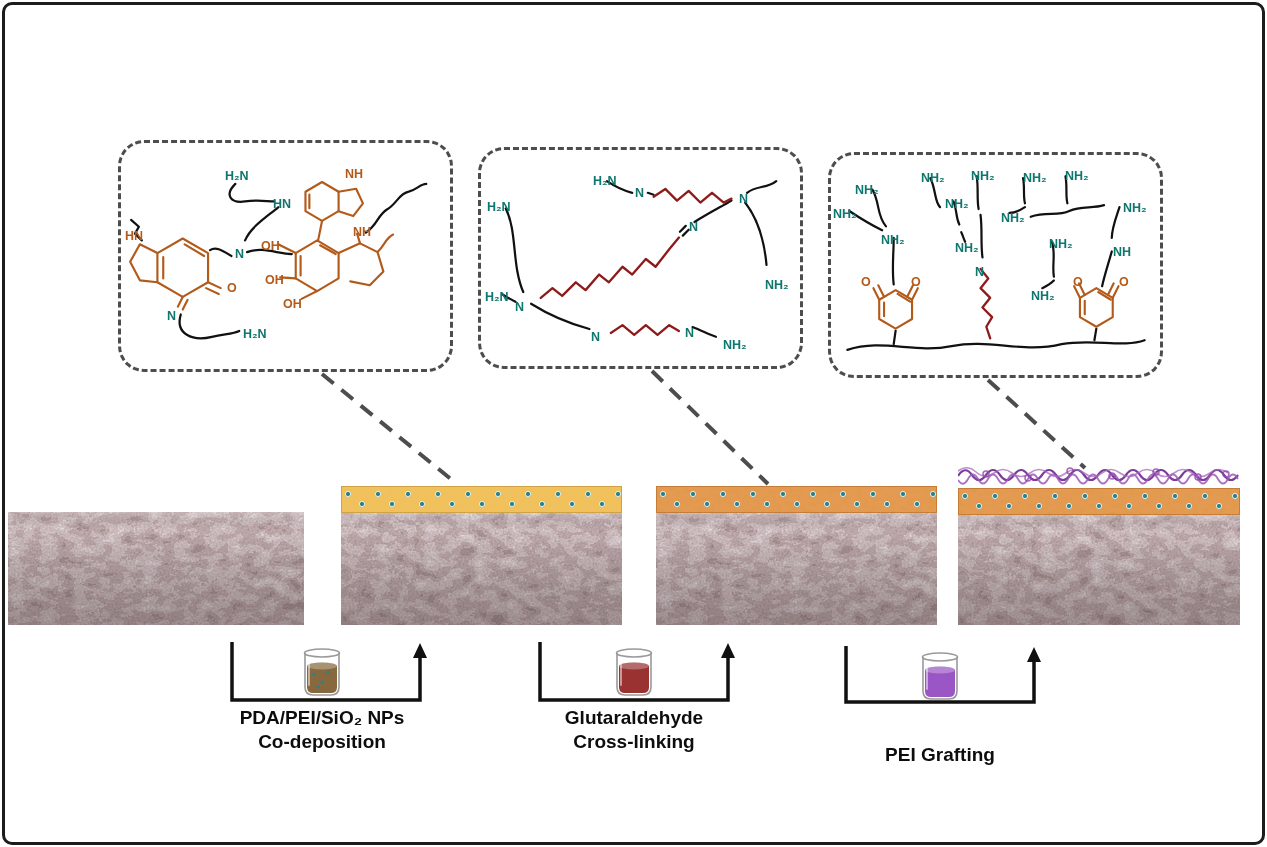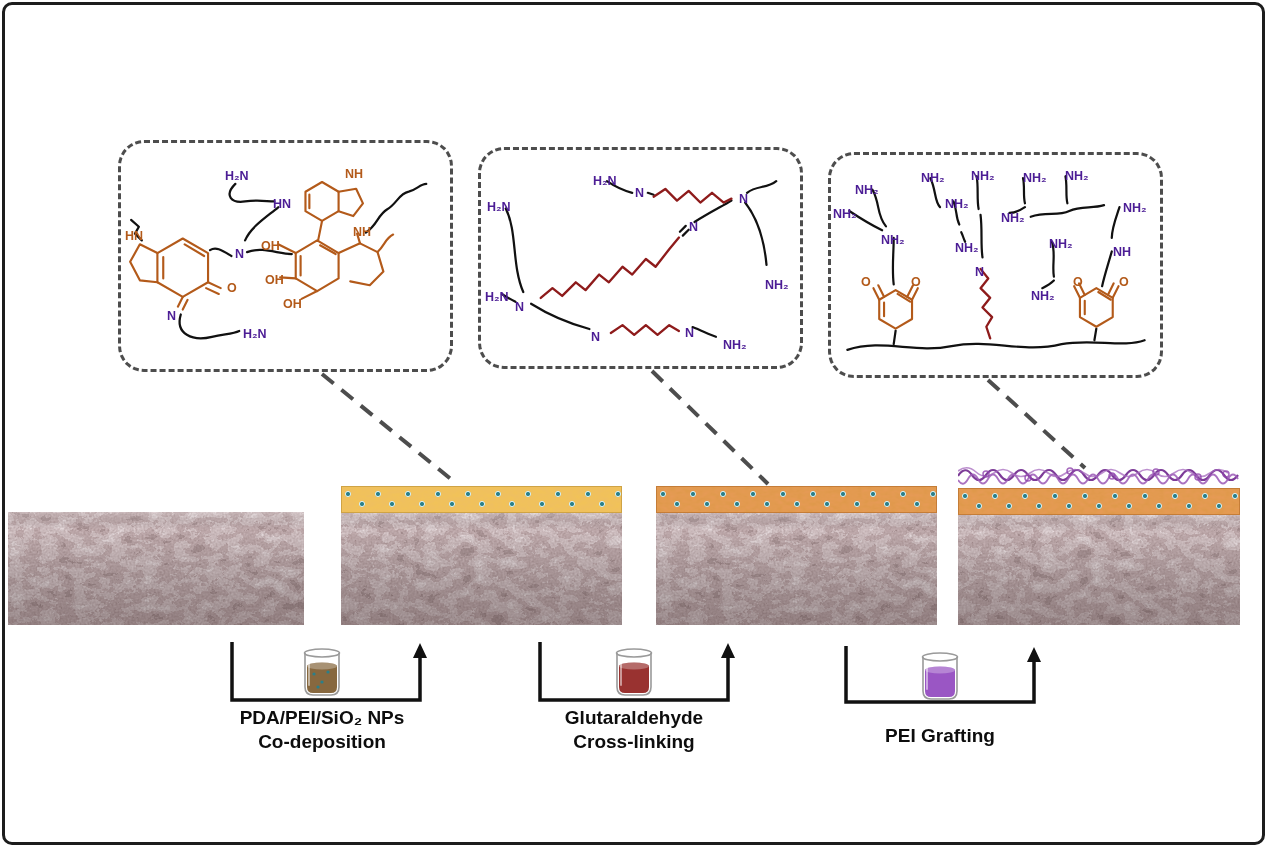--- a/index.html
+++ b/index.html
@@ -5,21 +5,21 @@
   * { margin:0; padding:0; box-sizing:border-box; }
   html,body { background:#ffffff; }
   body { font-family:"Liberation Sans","DejaVu Sans",sans-serif; }
 
   .stage { position:relative; width:1267px; height:847px; background:#fff; overflow:hidden; }
   .frame { position:absolute; inset:2px; border:3px solid #1c1c1c; border-radius:10px; pointer-events:none; }
 
   .callout { position:absolute; border:3px dashed var(--dash,#4d4d4d); border-radius:26px; background:#fff; }
   .chem-draw { position:absolute; inset:0; }
   .chem-labels { position:absolute; inset:0; }
-  .chem { position:absolute; font-weight:bold; font-size:12.5px; white-space:nowrap; color:#4c1d95; }
+  .chem { position:absolute; font-weight:bold; font-size:12.5px; white-space:nowrap; color:#0f766e; }
   .k-o { color:var(--orange,#b35a1a); }
 
   .oc { stroke:var(--orange,#b35a1a); fill:none; stroke-width:2.2; stroke-linecap:round; stroke-linejoin:round; }
   .bc { stroke:var(--ink,#111); fill:none; stroke-width:2.3; stroke-linecap:round; stroke-linejoin:round; }
   .rc { stroke:var(--red,#8e1b1b); fill:none; stroke-width:2.4; stroke-linecap:round; stroke-linejoin:round; }
 
   .overlay { position:absolute; inset:0; width:100%; height:100%; pointer-events:none; }
   .dash { stroke:var(--dash,#4d4d4d); stroke-width:4; stroke-dasharray:15 10; fill:none; }
   .bracket { stroke:var(--ink,#111); stroke-width:3.5; fill:none; }
 
@@ -359,18 +359,18 @@
   </svg>
 
   <div class="step-label" style="left:212px;top:706px;width:220px">
     <div>PDA/PEI/SiO₂ NPs</div>
     <div>Co-deposition</div>
   </div>
   <div class="step-label" style="left:524px;top:706px;width:220px">
     <div>Glutaraldehyde</div>
     <div>Cross-linking</div>
   </div>
-  <div class="step-label" style="left:830px;top:724px;width:220px">
+  <div class="step-label" style="left:830px;top:743px;width:220px">
     <div>PEI Grafting</div>
     <div></div>
   </div>
 
 </div>
 
 </body></html>

